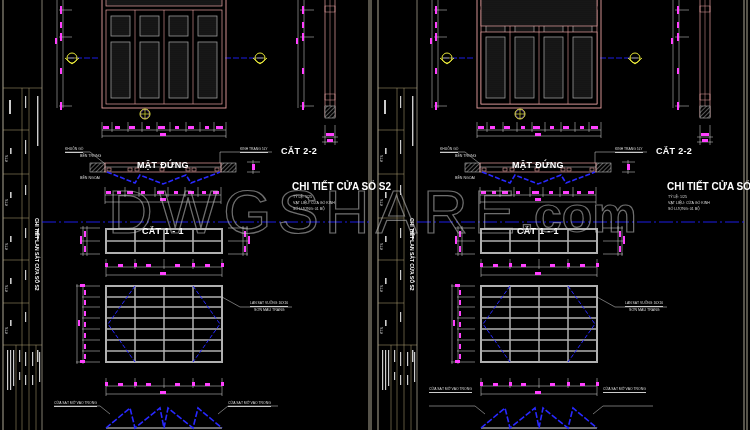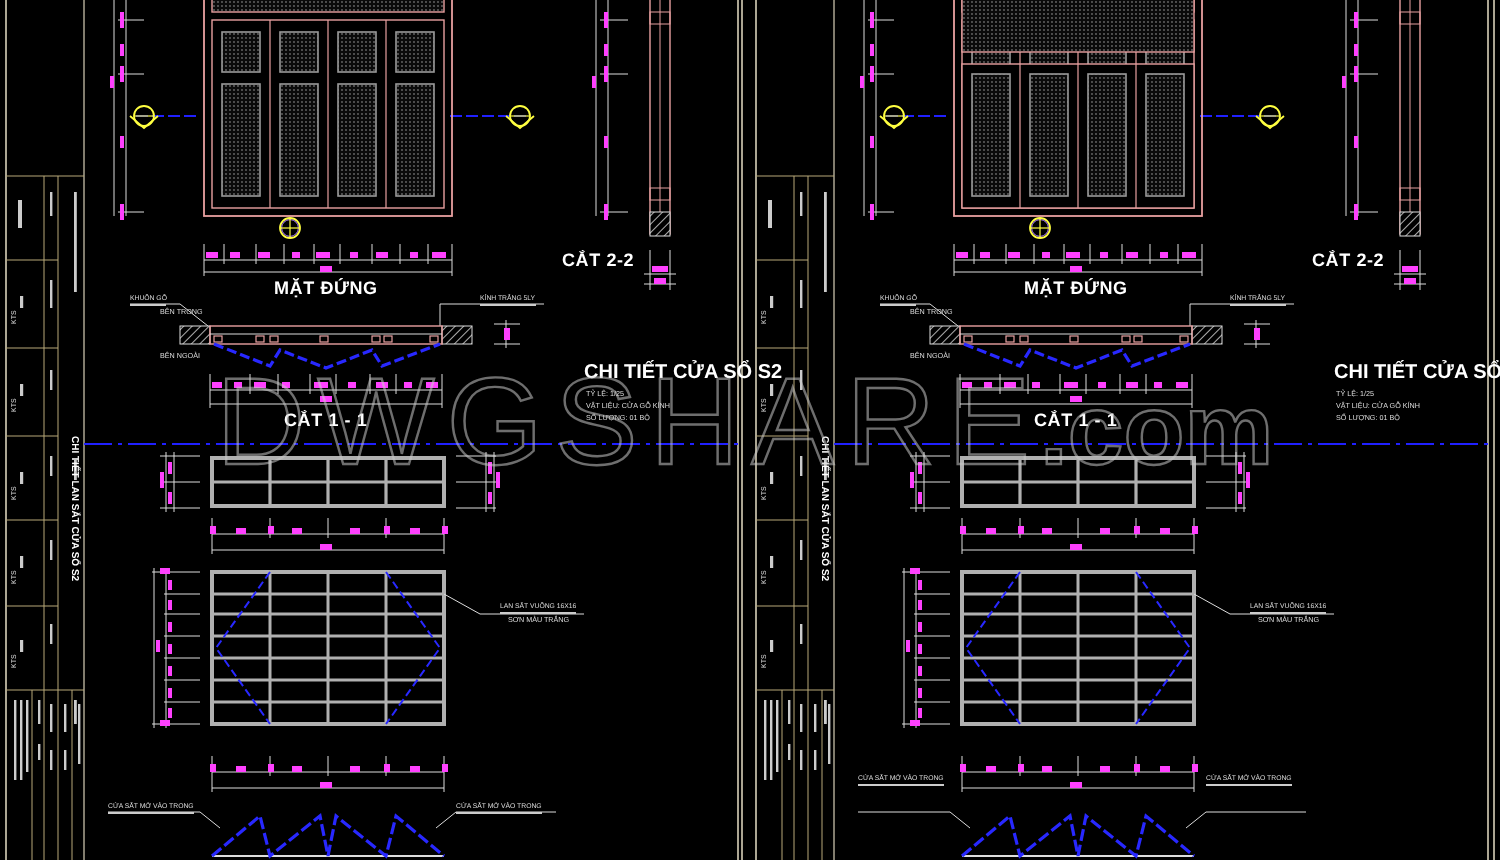--- a/index.html
+++ b/index.html
@@ -1,19 +1,19 @@
 <!DOCTYPE html>
 <html><head>
 <meta charset="utf-8">
 <style>
   html,body{margin:0;padding:0;background:#000;}
   body{width:750px;height:430px;overflow:hidden;position:relative;font-family:"Liberation Sans",sans-serif;}
   #canvas{position:absolute;left:0;top:0;width:750px;height:430px;}
   .lbl{position:absolute;color:#fff;white-space:nowrap;font-family:"Liberation Sans",sans-serif;}
-  .big{font-weight:bold;font-size:9px;letter-spacing:0.3px;}
+  .big{font-weight:bold;font-size:9px;letter-spacing:0.3px;margin-top:21px;}
   .title{font-weight:bold;font-size:10px;}
   .tiny{font-size:3.6px;color:#ddd;}
   .note{font-size:3.4px;color:#ddd;border-bottom:0.5px solid #ccc;padding-bottom:0.5px;}
   .wm{position:absolute;font-family:"Liberation Sans",sans-serif;font-weight:normal;font-size:62px;color:transparent;
       -webkit-text-stroke:1.2px rgba(200,200,200,0.55);letter-spacing:6px;white-space:nowrap;}
   .wm2{position:absolute;font-family:"Liberation Sans",sans-serif;font-weight:bold;font-size:50px;color:transparent;
       -webkit-text-stroke:1.2px rgba(200,200,200,0.55);white-space:nowrap;}
   .vert{position:absolute;transform:rotate(-90deg);transform-origin:left top;color:#ddd;font-size:3.5px;white-space:nowrap;}
   .vtitle{position:absolute;transform:rotate(90deg);transform-origin:left top;color:#fff;font-size:5px;font-weight:bold;white-space:nowrap;}
 </style>

